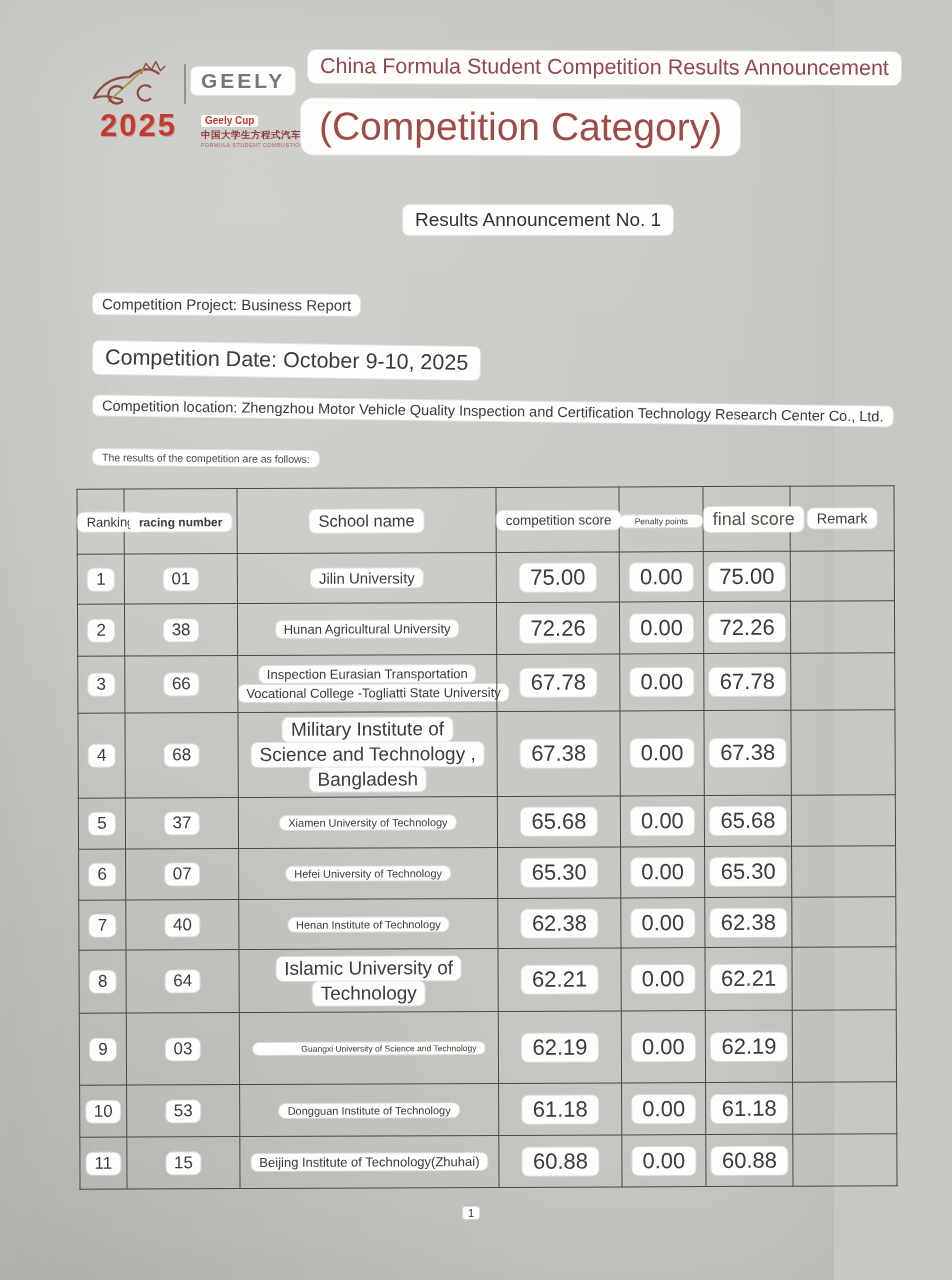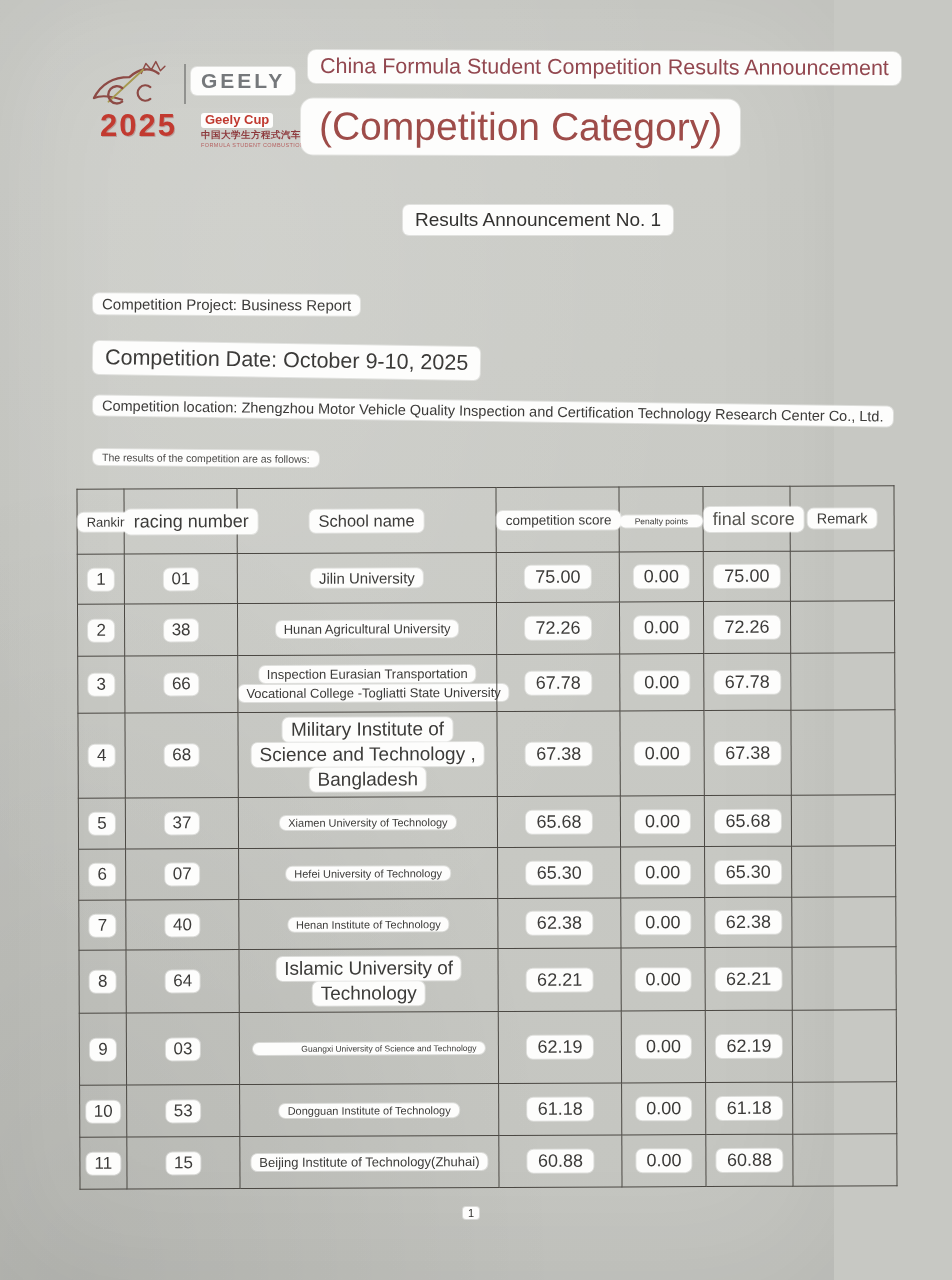--- a/index.html
+++ b/index.html
@@ -27,21 +27,21 @@
   }
   .abs{position:absolute;}
 
   
   .logo-car{left:88px;top:58px;width:92px;height:50px;}
   .logo-divider{left:184px;top:64px;width:2px;height:40px;background:#91928f;}
   .geely-pill{left:191px;top:67px;font-size:21px;font-weight:800;letter-spacing:3px;color:#75787b;padding:2px 10px;}
   .year-2025{left:100px;top:108px;font-size:31px;font-weight:800;letter-spacing:2px;color:#c23a30;
     text-shadow:1px 1px 0 rgba(120,20,20,0.25);}
   .logo-sub{left:201px;top:110px;width:130px;line-height:1.15;}
-  .geely-cup{display:inline-block;font-size:13px;color:#c0392f;background:#fdfdfc;border-radius:3px;padding:0 4px;font-weight:700;}
+  .geely-cup{display:inline-block;font-size:10px;color:#c0392f;background:#fdfdfc;border-radius:3px;padding:0 4px;font-weight:700;}
   .logo-cn{font-size:9.5px;font-weight:700;color:#8e3b3e;margin-top:2px;letter-spacing:0.5px;}
   .logo-en{font-size:5.5px;color:#b56160;letter-spacing:0.4px;margin-top:1px;}
 
   .title1{left:308px;top:51px;font-size:21.5px;color:#92474f;border-radius:8px;padding:4px 12px;transform:rotate(0.2deg);}
   .title2{left:301px;top:99px;font-size:39px;color:#9e4c49;border-radius:12px;padding:6px 18px;transform:rotate(0.15deg);}
 
   .announce-no{left:379px;top:205px;font-size:19px;color:#333230;padding:4px 12px;margin-left:24px;}
   .project-line{left:93px;top:294px;font-size:15px;transform:rotate(0.3deg);}
   .date-line{left:93px;top:344px;font-size:21.5px;padding:4px 12px;transform:rotate(0.9deg);}
   .location-line{left:93px;top:401px;font-size:14.5px;transform:rotate(0.8deg);}
@@ -61,29 +61,29 @@
   tbody tr:nth-child(5){height:51px;}
   tbody tr:nth-child(6){height:51px;}
   tbody tr:nth-child(7){height:50px;}
   tbody tr:nth-child(8){height:63px;}
   tbody tr:nth-child(9){height:72px;}
   tbody tr:nth-child(10){height:52px;}
   tbody tr:nth-child(11){height:52px;}
 
   th .pill{font-weight:400;}
   th:nth-child(1) .pill{font-size:13px;}
-  th:nth-child(2) .pill{font-size:18px;}
+  th:nth-child(2) .pill{font-size:12px;font-weight:bold;}
   th:nth-child(3) .pill{font-size:16.5px;}
   th:nth-child(4) .pill{font-size:13.5px;}
   th:nth-child(5) .pill{font-size:8.5px;padding:1px 15px;text-align:right;}
   th:nth-child(6) .pill{font-size:18px;color:#55544f;}
   th:nth-child(7) .pill{font-size:14.5px;}
 
   td.rank .pill,td.rnum .pill{font-size:17px;padding:1px 8px;}
-  td.score .pill{font-size:18px;padding:1px 10px;}
+  td.score .pill{font-size:22px;padding:1px 10px;}
   td.school .line{display:block;width:fit-content;margin:2px auto;padding:1px 8px;}
   td.school.size-xxs .line{font-size:8.5px;padding-left:48px;}
   td.school.size-xs  .line{font-size:11px;padding-left:8px;}
   td.school.size-sm  .line{font-size:13px;}
   td.school.size-md  .line{font-size:15px;}
   td.school.size-lg  .line{font-size:19px;margin:1px auto;}
 
   .page-num{left:463px;top:1207px;font-size:11px;padding:0 5px;color:#2e2d2b;border-radius:3px;}
 
   svg .ink{stroke:#8d4a45;fill:none;stroke-linecap:round;stroke-linejoin:round;}

